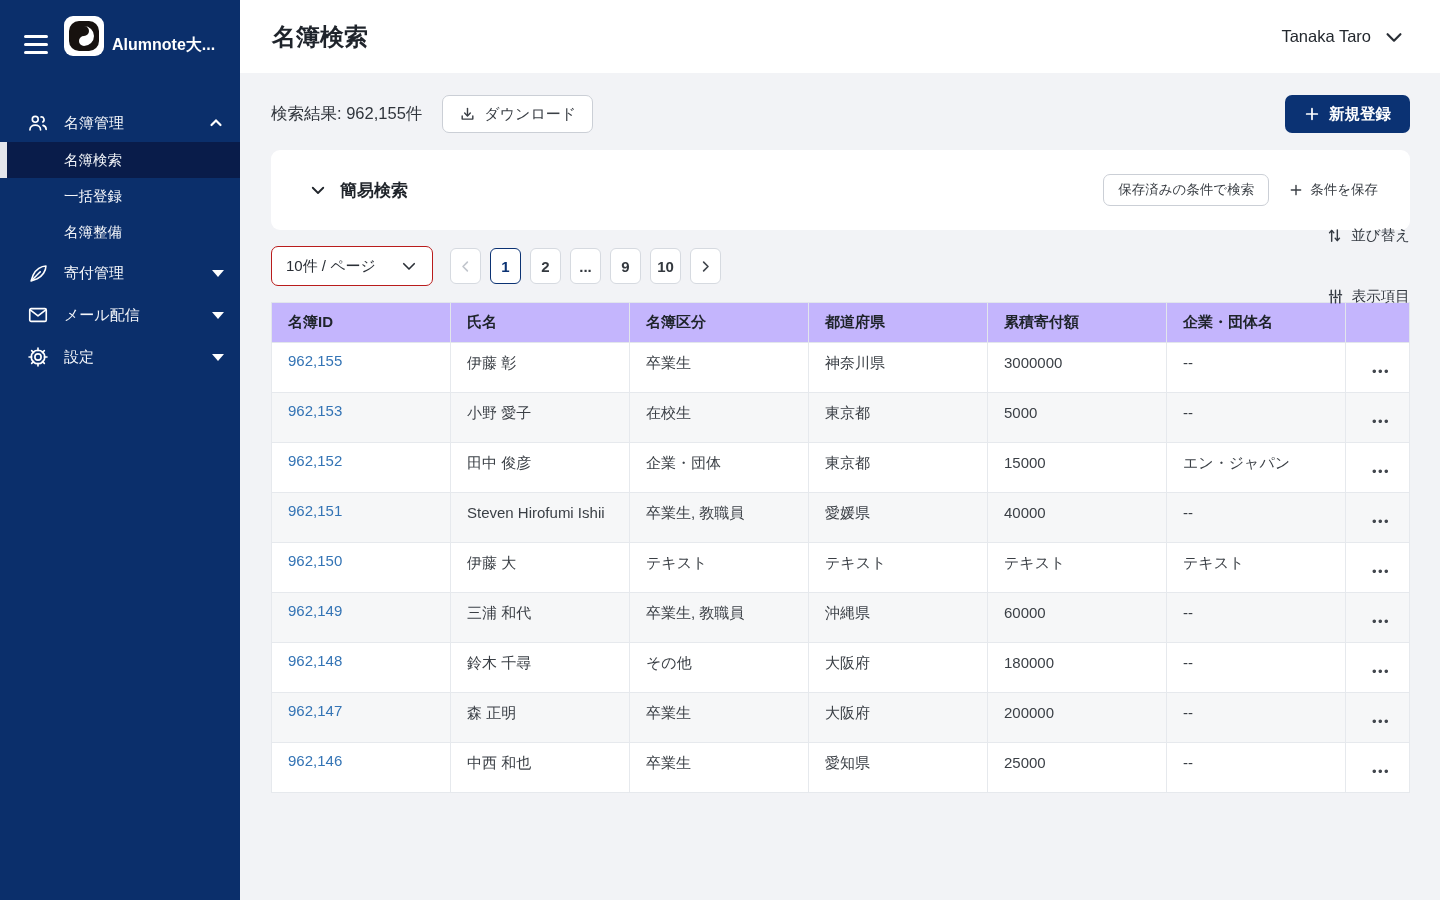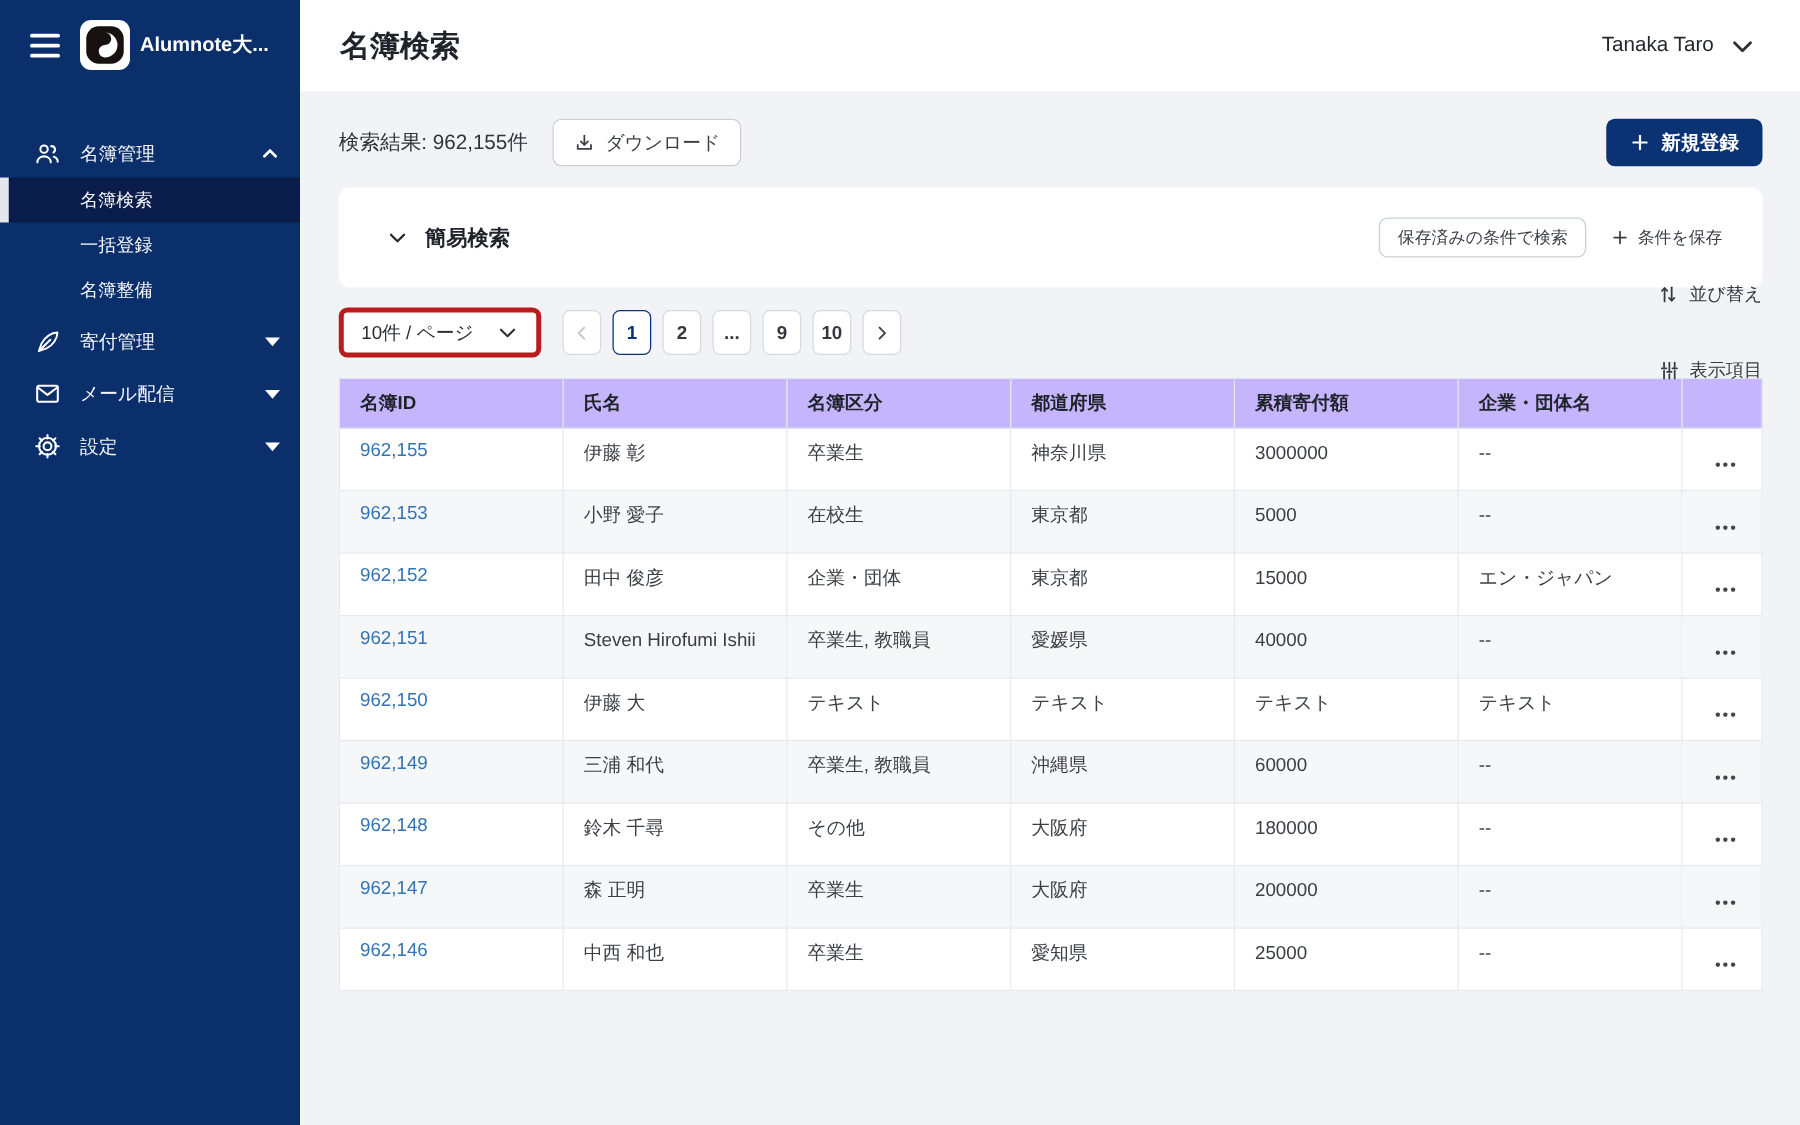--- a/index.html
+++ b/index.html
@@ -6,21 +6,21 @@
   html,body { width:1440px; height:900px; overflow:hidden; }
   body {
     font-family:"Liberation Sans","DejaVu Sans",sans-serif;
     background:#F2F3F6; color:#2A2F36; display:flex;
   }
   
   .sidebar {
     width:240px; height:900px; background:#0B2F6B; color:#F4F6FA;
     flex:0 0 240px; display:flex; flex-direction:column;
   }
-  .sb-top { display:flex; align-items:center; padding:16px 0 16px 24px; }
+  .sb-top { display:flex; align-items:flex-end; padding:16px 0 16px 24px; }
   .hamburger { width:24px; height:24px; cursor:pointer; display:flex; flex-direction:column; justify-content:center; gap:5px; }
   .hamburger span { display:block; height:3px; background:#fff; border-radius:2px; }
   .logo-box { width:40px; height:40px; background:#fff; border-radius:9px; margin-left:16px;
     display:flex; align-items:center; justify-content:center; }
   .logo-title { margin-left:8px; font-size:16px; font-weight:bold; color:#fff;
     white-space:nowrap; overflow:hidden; text-overflow:ellipsis; max-width:118px; }
   .sb-menu { margin-top:32px; }
   .sb-item {
     height:38px; display:flex; align-items:center; padding:0 16px 0 27px;
     font-size:15px; cursor:pointer; position:relative;
@@ -73,21 +73,21 @@
     background:#fff; border:1px solid #CBCFD6; border-radius:7px; height:32px;
     padding:0 14px; font-size:13.5px; color:#3A3F45; cursor:pointer; font-family:inherit;
   }
   .btn-text {
     display:inline-flex; align-items:center; gap:7px; background:none; border:none;
     font-size:13.5px; color:#3A3F45; cursor:pointer; font-family:inherit; padding:0 8px;
   }
   
   .list-controls { margin-top:16px; display:flex; align-items:center; height:40px; }
   .pagesize-select {
-    width:162px; height:40px; background:#fff; border:4px solid #b91c1c; border-radius:7px;
+    width:162px; height:40px; background:#fff; border:1px solid #b91c1c; border-radius:7px;
     display:flex; align-items:center; padding:0 14px; font-size:15px; color:#2A2F36; cursor:pointer;
   }
   .pagesize-select .sel-caret { margin-left:auto; }
   .pager { display:flex; align-items:center; gap:9px; margin-left:17px; }
   .page-btn {
     min-width:31px; height:36px; background:#fff; border:1px solid #D6DAE0; border-radius:6px;
     display:flex; align-items:center; justify-content:center; font-size:15px; font-weight:bold;
     color:#34393F; cursor:pointer; padding:0 6px; font-family:inherit;
   }
   .page-btn.active { border:1px solid #0B3273; color:#0B3273; }

